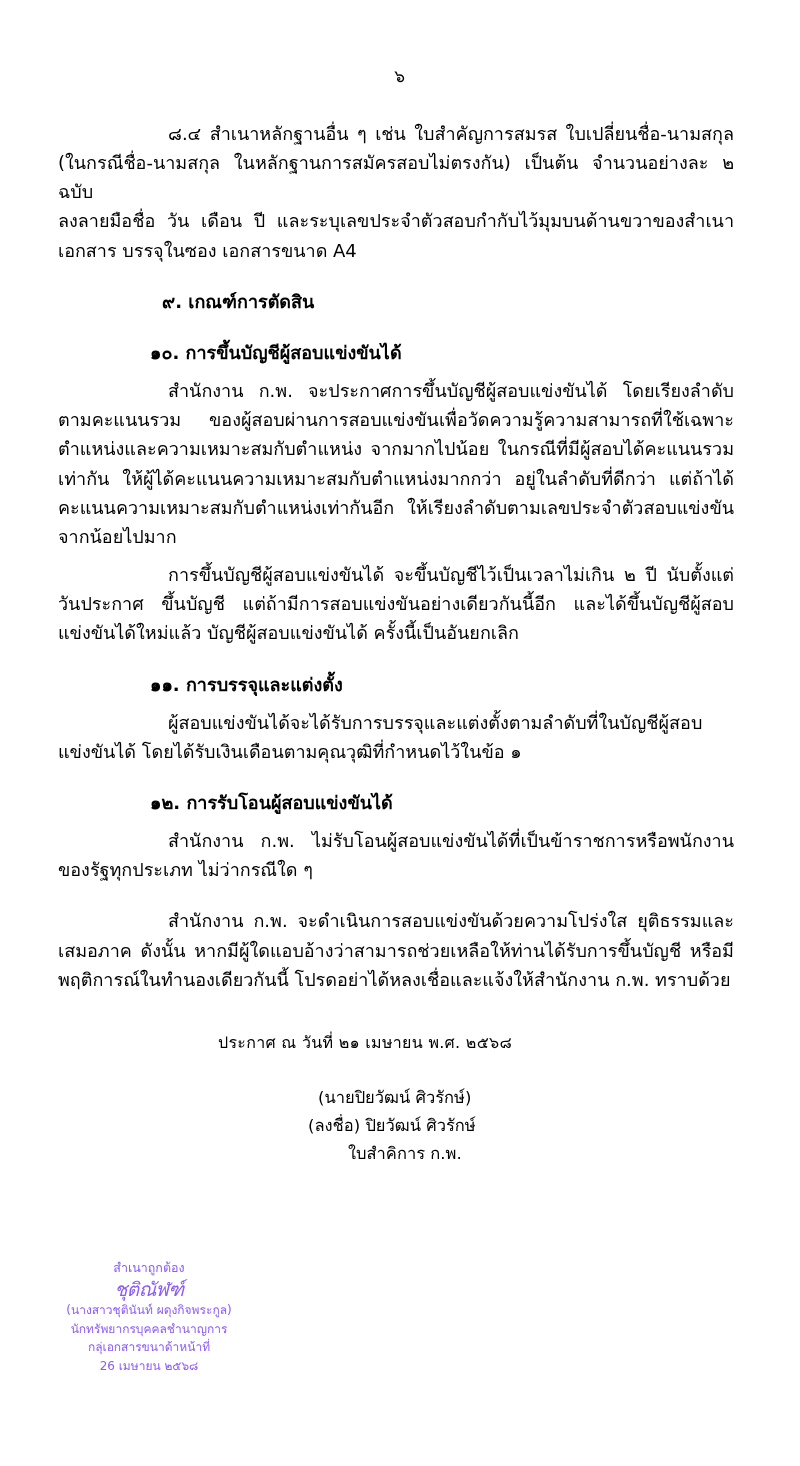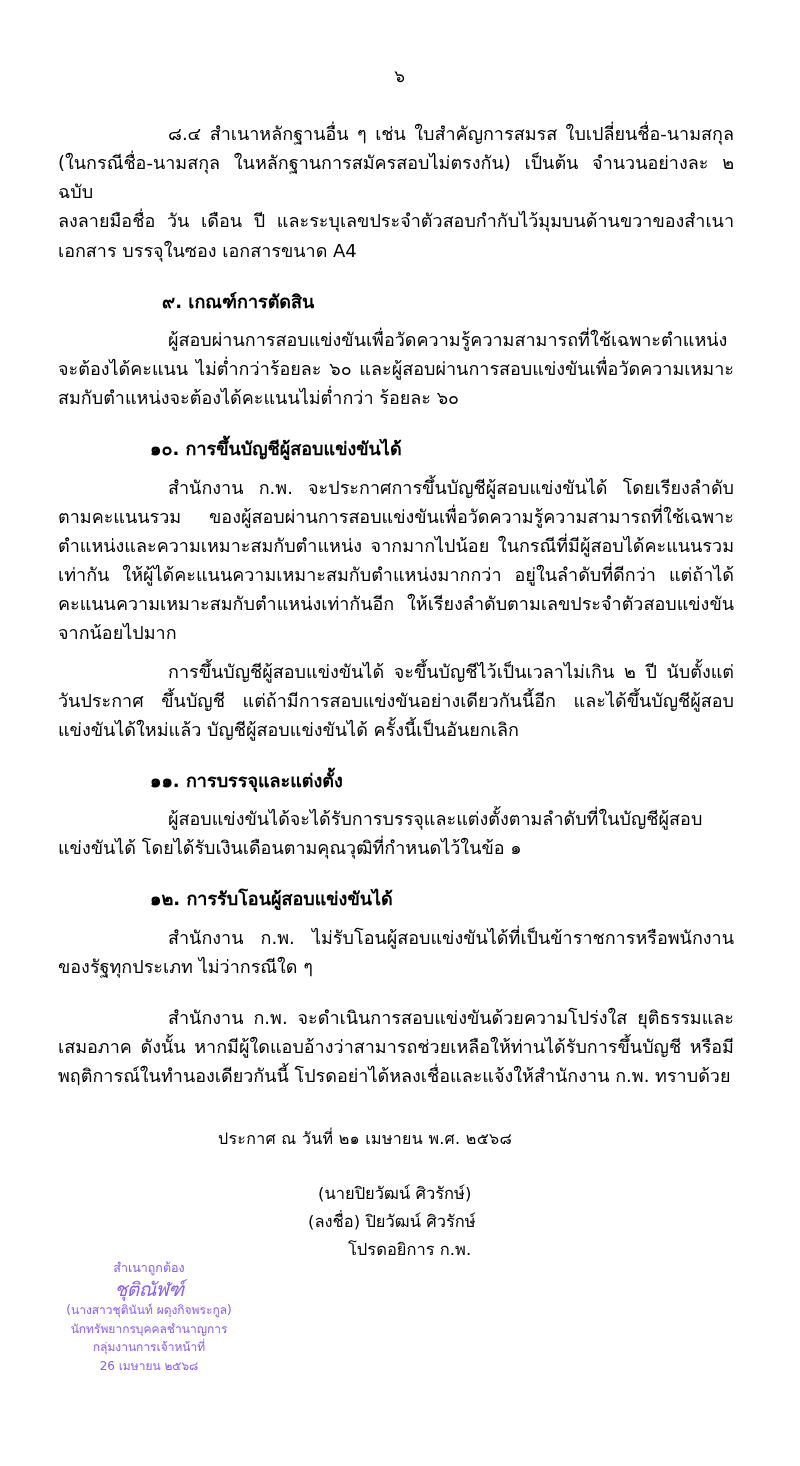--- a/index.html
+++ b/index.html
@@ -97,46 +97,45 @@
 
   <div class="page-number">๖</div>
 
   <div class="body-block">
 
     <p class="indent-lg">๘.๔ สำเนาหลักฐานอื่น ๆ เช่น ใบสำคัญการสมรส ใบเปลี่ยนชื่อ-นามสกุล (ในกรณีชื่อ-นามสกุล ในหลักฐานการสมัครสอบไม่ตรงกัน) เป็นต้น จำนวนอย่างละ ๒ ฉบับ</p>
 
     <p>ลงลายมือชื่อ วัน เดือน ปี และระบุเลขประจำตัวสอบกำกับไว้มุมบนด้านขวาของสำเนาเอกสาร บรรจุในซอง เอกสารขนาด A4</p>
 
     <p class="heading h-indent-a gap-lg">๙.  เกณฑ์การตัดสิน</p>
-    <p class="gap-sm indent-lg">ผู้สอบผ่านการสอบแข่งขันเพื่อวัดความรู้ความสามารถที่ใช้เฉพาะตำแหน่งจะต้องได้คะแนน ไม่ต่ำกว่าร้อยละ ๖๐ และผู้สอบผ่านการสอบแข่งขันเพื่อวัดความเหมาะสมกับตำแหน่งจะต้องได้คะแนนไม่ต่ำกว่า ร้อยละ ๖๐</p>
 
     <p class="heading h-indent-b gap-lg">๑๐. การขึ้นบัญชีผู้สอบแข่งขันได้</p>
     <p class="gap-sm indent-lg">สำนักงาน ก.พ. จะประกาศการขึ้นบัญชีผู้สอบแข่งขันได้ โดยเรียงลำดับตามคะแนนรวม ของผู้สอบผ่านการสอบแข่งขันเพื่อวัดความรู้ความสามารถที่ใช้เฉพาะตำแหน่งและความเหมาะสมกับตำแหน่ง จากมากไปน้อย ในกรณีที่มีผู้สอบได้คะแนนรวมเท่ากัน ให้ผู้ได้คะแนนความเหมาะสมกับตำแหน่งมากกว่า อยู่ในลำดับที่ดีกว่า แต่ถ้าได้คะแนนความเหมาะสมกับตำแหน่งเท่ากันอีก ให้เรียงลำดับตามเลขประจำตัวสอบแข่งขัน จากน้อยไปมาก</p>
     <p class="gap-sm indent-lg">การขึ้นบัญชีผู้สอบแข่งขันได้ จะขึ้นบัญชีไว้เป็นเวลาไม่เกิน ๒ ปี นับตั้งแต่วันประกาศ ขึ้นบัญชี แต่ถ้ามีการสอบแข่งขันอย่างเดียวกันนี้อีก และได้ขึ้นบัญชีผู้สอบแข่งขันได้ใหม่แล้ว บัญชีผู้สอบแข่งขันได้ ครั้งนี้เป็นอันยกเลิก</p>
 
     <p class="heading h-indent-b gap-lg">๑๑. การบรรจุและแต่งตั้ง</p>
     <p class="gap-sm indent-lg">ผู้สอบแข่งขันได้จะได้รับการบรรจุและแต่งตั้งตามลำดับที่ในบัญชีผู้สอบแข่งขันได้ โดยได้รับเงินเดือนตามคุณวุฒิที่กำหนดไว้ในข้อ ๑</p>
 
     <p class="heading h-indent-b gap-lg">๑๒. การรับโอนผู้สอบแข่งขันได้</p>
     <p class="gap-sm indent-lg">สำนักงาน ก.พ. ไม่รับโอนผู้สอบแข่งขันได้ที่เป็นข้าราชการหรือพนักงานของรัฐทุกประเภท ไม่ว่ากรณีใด ๆ</p>
 
     <p class="gap-lg indent-lg">สำนักงาน ก.พ. จะดำเนินการสอบแข่งขันด้วยความโปร่งใส ยุติธรรมและเสมอภาค ดังนั้น หากมีผู้ใดแอบอ้างว่าสามารถช่วยเหลือให้ท่านได้รับการขึ้นบัญชี หรือมีพฤติการณ์ในทำนองเดียวกันนี้ โปรดอย่าได้หลงเชื่อและแจ้งให้สำนักงาน ก.พ. ทราบด้วย</p>
 
     <p class="announce-line">ประกาศ  ณ  วันที่  ๒๑  เมษายน  พ.ศ. ๒๕๖๘</p>
 
     <div class="sig-block">
       <p class="sig-line n3">(นายปิยวัฒน์  ศิวรักษ์)</p>
       <p class="sig-line n2">(ลงชื่อ)  ปิยวัฒน์  ศิวรักษ์</p>
-      <p class="sig-line n4">โปรดอยิการ ก.พ.</p>
+      <p class="sig-line n4">ใบสำคิการ ก.พ.</p>
     </div>
 
   </div>
 
   <div class="stamp">
     <div>สำเนาถูกต้อง</div>
     <div class="sig-script">ชุติณัฬฑ์</div>
     <div class="small">(นางสาวชุตินันท์ ผดุงกิจพระกูล)</div>
     <div class="small">นักทรัพยากรบุคคลชำนาญการ</div>
-    <div class="small">กลุ่มงานการเจ้าหน้าที่</div>
+    <div class="small">กลุ่เอกสารขนาด้าหน้าที่</div>
     <div class="small">26 เมษายน ๒๕๖๘</div>
   </div>
 
 </div>
 
 </body></html>

